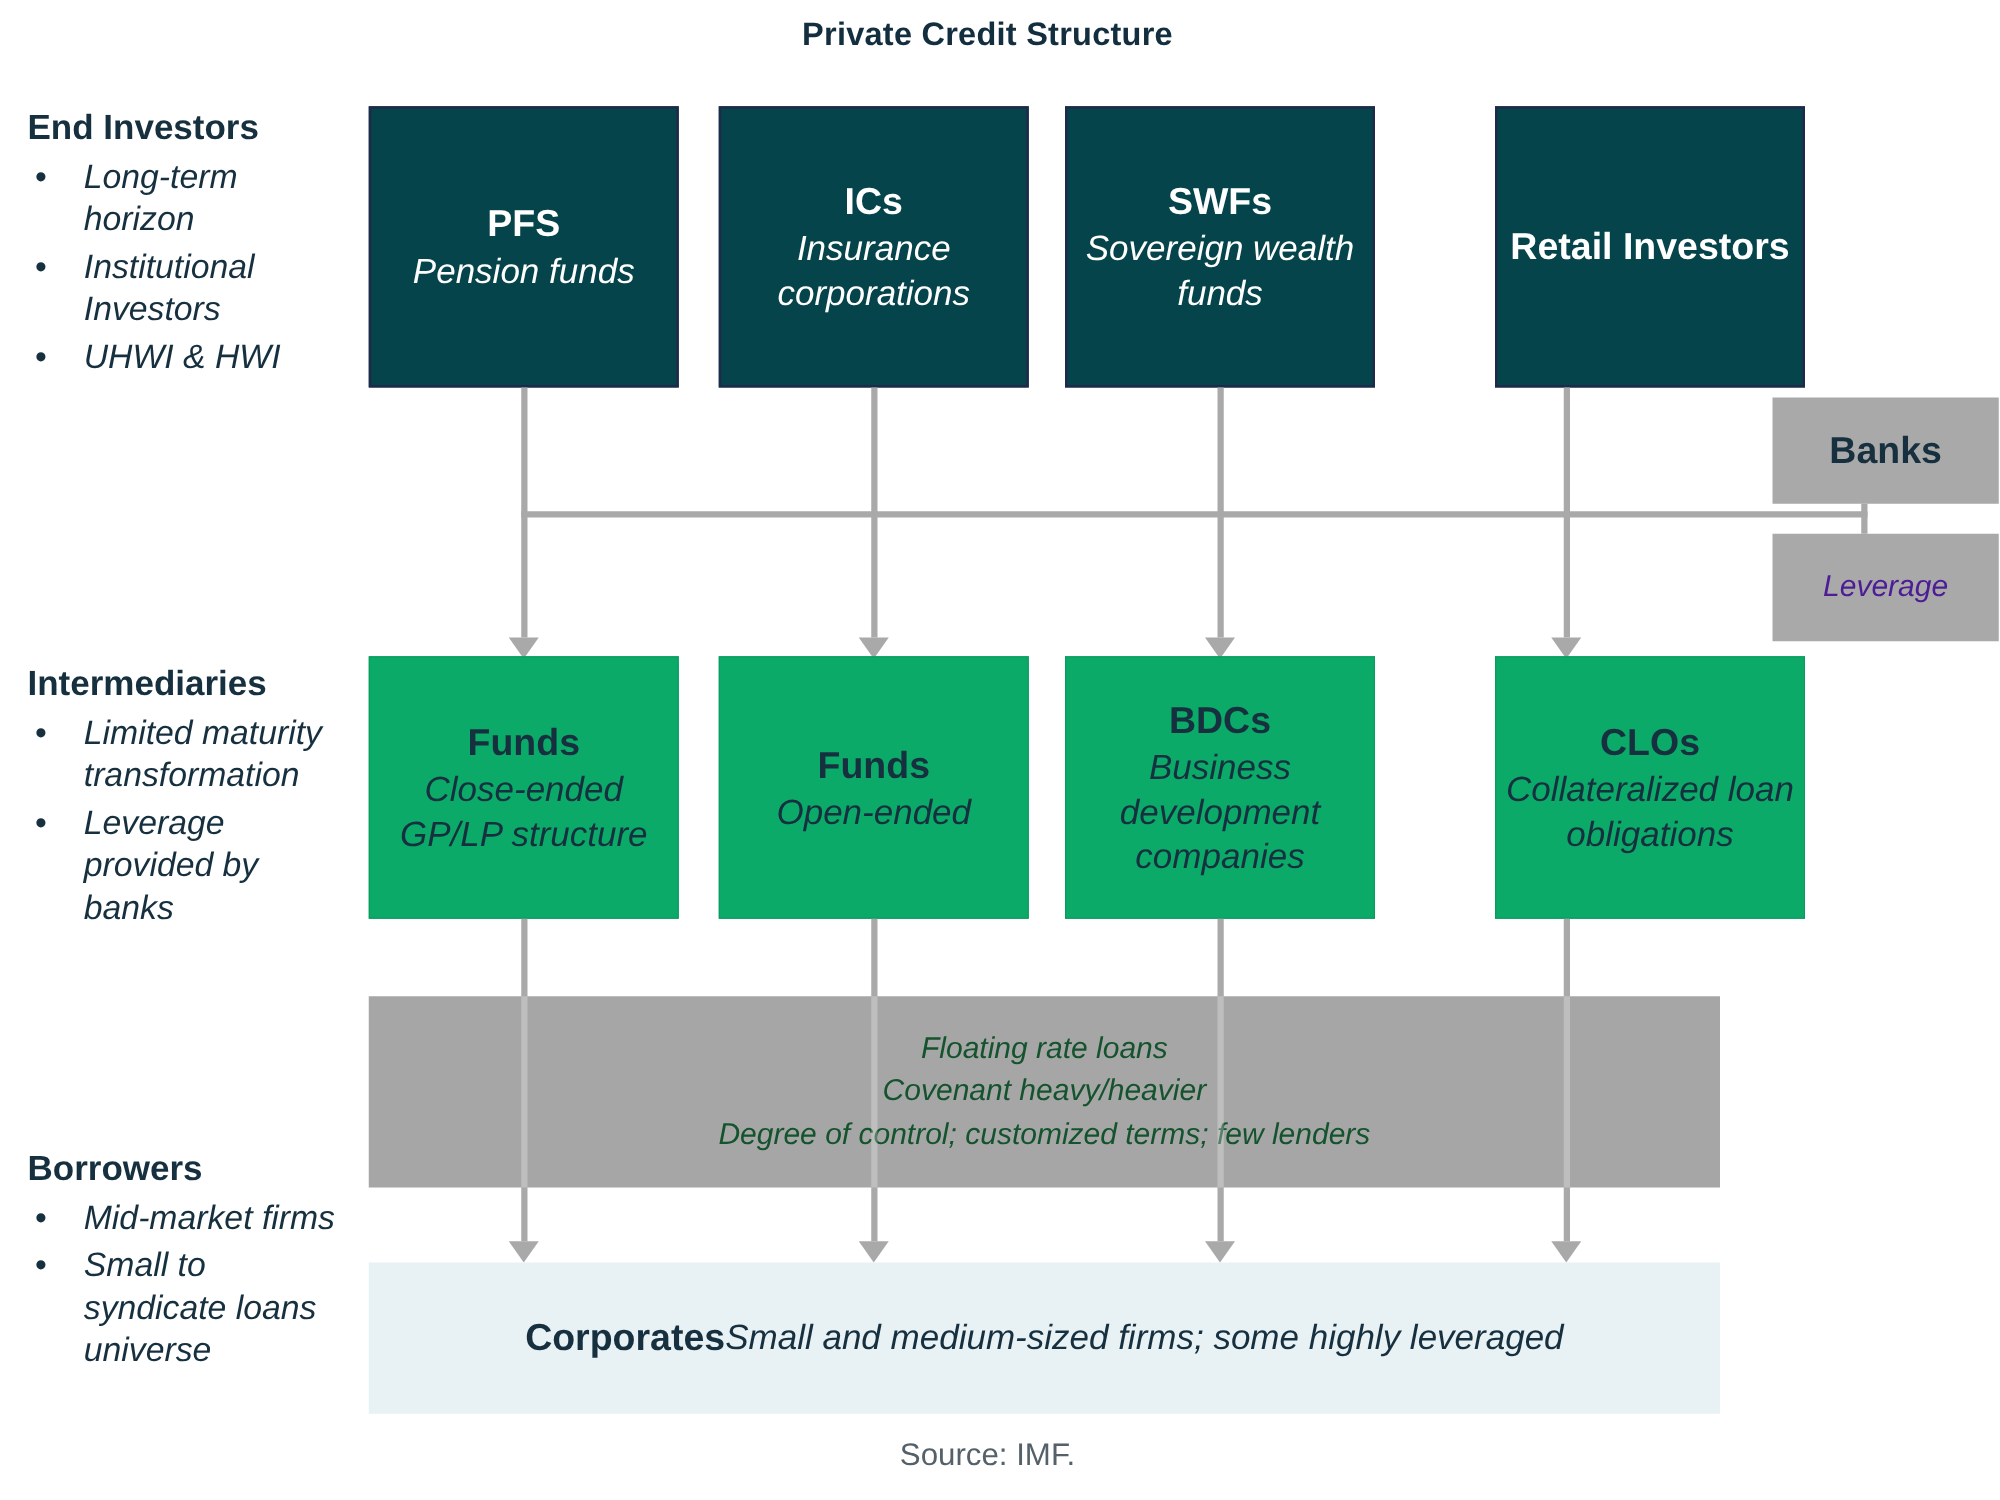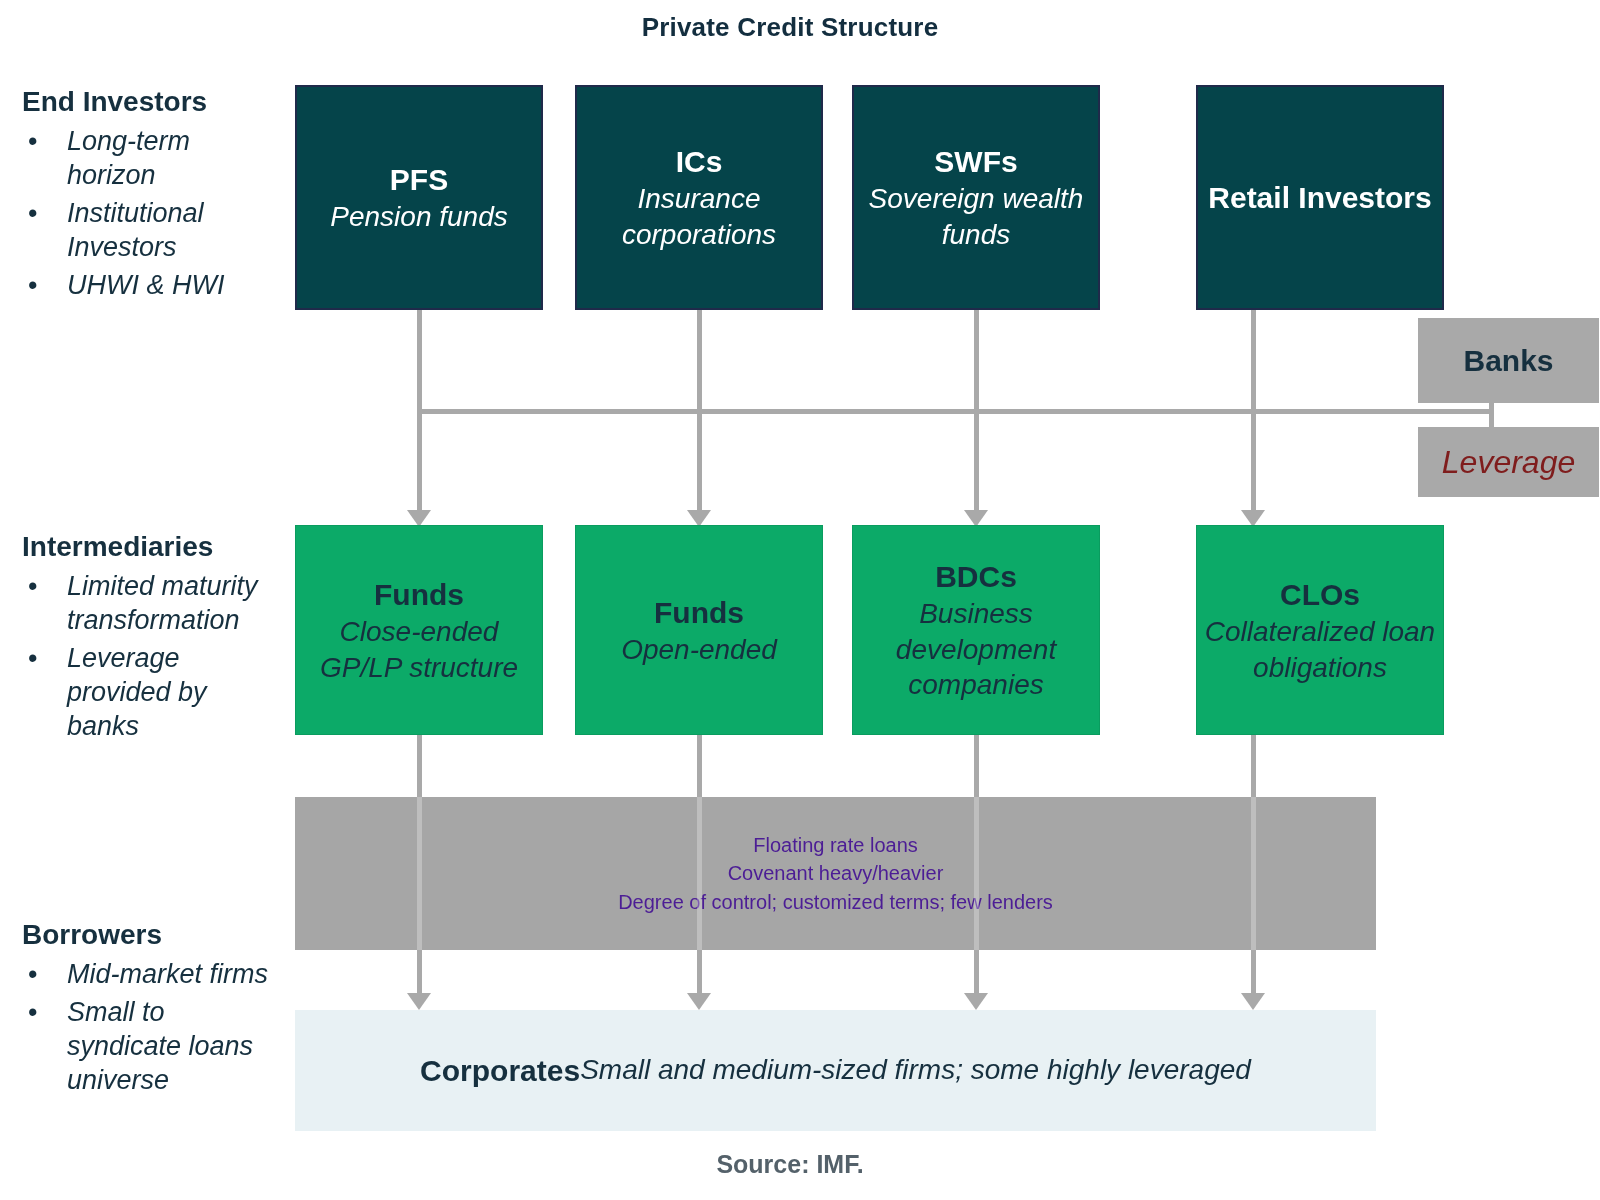--- a/index.html
+++ b/index.html
@@ -59,39 +59,39 @@
   .stub{position:absolute;left:1489px;top:403px;width:5px;height:24px;background:#a9a9a9;}
   
   .band-cut{position:absolute;top:797px;height:153px;width:5px;
     background:rgba(255,255,255,0.28);z-index:3;}
   
   .graybox{
     position:absolute;left:1418px;width:181px;background:#a9a9a9;
     display:flex;align-items:center;justify-content:center;text-align:center;
   }
   #banks-box{top:318px;height:85px;font-size:30px;font-weight:bold;color:#16303f;}
-  #leverage-box{top:427px;height:70px;font-size:32px;font-style:italic;color:#7f1d1d;}
+  #leverage-box{top:427px;height:86px;font-size:24px;font-style:italic;color:#4c1d95;}
   
   .band{
     position:absolute;left:295px;top:797px;width:1081px;height:153px;background:#a6a6a6;
     display:flex;flex-direction:column;align-items:center;justify-content:center;
     text-align:center;z-index:2;
   }
-  .band div{font-size:20px;color:#4c1d95;line-height:1.42;}
+  .band div{font-size:24px;font-style:italic;color:#14532d;line-height:1.42;}
   
   .corp{
     position:absolute;left:295px;top:1010px;width:1081px;height:121px;background:#e8f1f4;
     display:flex;flex-direction:row;align-items:center;justify-content:center;text-align:center;
   }
   .corp .abbr{font-size:30px;font-weight:bold;color:#16303f;line-height:1.3;}
   .corp .full{font-size:28px;font-style:italic;color:#16303f;line-height:1.3;}
   
   .source{
     position:absolute;left:0;top:1150px;width:1580px;text-align:center;
-    font-size:25px;font-weight:bold;color:#54616a;
+    font-size:25px;font-weight:normal;color:#54616a;
   }
 </style>
 </head>
 <body>
 
 <div id="canvas">
 
   <div class="title">Private Credit Structure</div>
 
   <div class="side" id="side-end">

